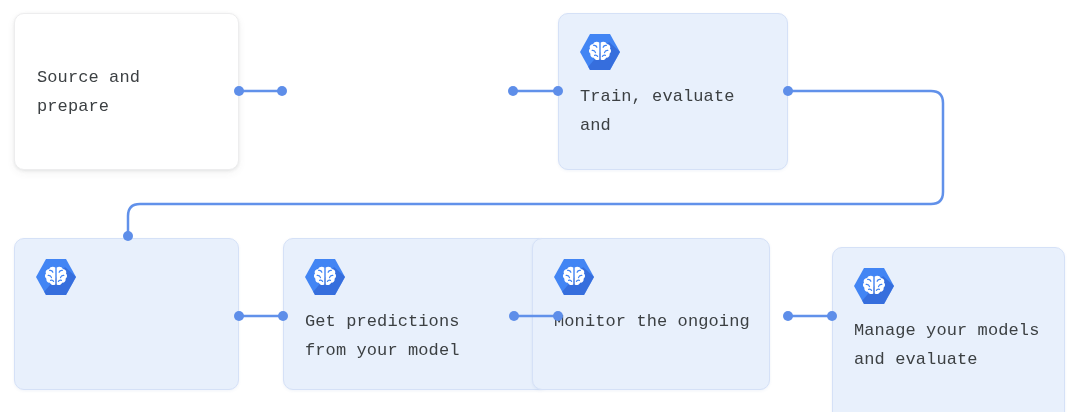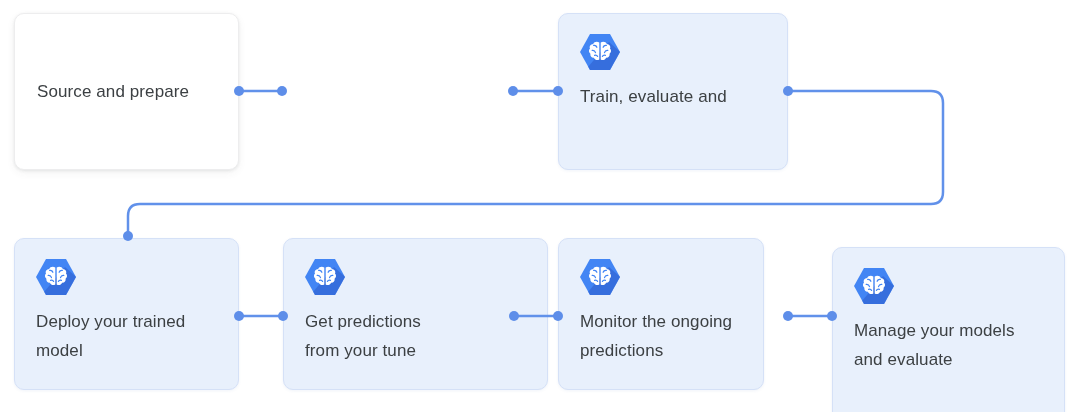--- a/index.html
+++ b/index.html
@@ -11,21 +11,21 @@
     --connector:#6191ea;
     --connector-dot:#5e8ee9;
     --text:#3c4043;
     --icon-hexagon:#4285f4;
     --icon-hexagon-shadow:#3367d6;
     --icon-glyph:#ffffff;
   }
   html,body{margin:0;padding:0;background:var(--background);}
   .canvas{
     position:relative;width:1080px;height:412px;background:var(--background);
-    font-family:Liberation Sans, sans-serif;overflow:hidden;border-radius:14px;
+    font-family:Liberation Mono, monospace;overflow:hidden;border-radius:14px;
   }
   .card{
     position:absolute;border-radius:10px;box-sizing:border-box;
     color:var(--text);font-size:17px;line-height:29px;letter-spacing:.1px;
   }
   .card.plain{
     background:var(--card-plain-bg);
     border:1px solid var(--card-plain-border);
     box-shadow:0 1px 3px rgba(60,64,67,.10),0 3px 8px rgba(60,64,67,.06);
     display:flex;flex-direction:column;justify-content:center;
@@ -35,21 +35,21 @@
     background:var(--card-highlight-bg);
     border:1px solid var(--card-highlight-border);
     box-shadow:0 1px 3px rgba(66,103,178,.08);
     padding:20px 16px 0 21px;
   }
   #b1{left:14px;top:13px;width:225px;height:157px}
   #b2{left:282px;top:13px;width:230px;height:157px}
   #b3{left:558px;top:13px;width:230px;height:157px}
   #b4{left:14px;top:238px;width:225px;height:152px}
   #b5{left:283px;top:238px;width:265px;height:152px}
-  #b6{left:558px;top:238px;width:206px;height:152px}
+  #b6{left:532px;top:238px;width:238px;height:152px}
   #b7{left:832px;top:247px;width:233px;height:196px}
   .hex-icon{display:block;width:40px;height:36px;margin-bottom:12px;overflow:visible}
   .label .line{display:block}
   .wires{position:absolute;left:0;top:0;pointer-events:none}
   .wire{stroke:var(--connector);stroke-width:2.5;fill:none}
   .dot{fill:var(--connector-dot)}
   .hex-base{fill:var(--icon-hexagon)}
   .hex-shadow{fill:var(--icon-hexagon-shadow);opacity:.75}
   .brain-half{fill:var(--icon-glyph)}
   .brain-detail{stroke:var(--icon-hexagon);stroke-width:1.2;fill:none;stroke-linecap:round}
@@ -94,43 +94,38 @@
       </svg>
     <div class="label">
       <span class="line">Train, evaluate and</span>
     </div>
   </div>
 
   <div id="b4" class="card highlight">
     <svg class="hex-icon" viewBox="0 0 40 36">
         <use href="#hexbrain"></use>
       </svg>
-    <div class="label">
-      <span class="line">Deploy your trained</span>
-      <span class="line">model</span>
-    </div>
   </div>
 
   <div id="b5" class="card highlight">
     <svg class="hex-icon" viewBox="0 0 40 36">
         <use href="#hexbrain"></use>
       </svg>
     <div class="label">
       <span class="line">Get predictions</span>
-      <span class="line">from your tune</span>
+      <span class="line">from your model</span>
     </div>
   </div>
 
   <div id="b6" class="card highlight">
     <svg class="hex-icon" viewBox="0 0 40 36">
         <use href="#hexbrain"></use>
       </svg>
     <div class="label">
       <span class="line">Monitor the ongoing</span>
-      <span class="line">predictions</span>
     </div>
   </div>
 
   <div id="b7" class="card highlight">
     <svg class="hex-icon" viewBox="0 0 40 36">
         <use href="#hexbrain"></use>
       </svg>
     <div class="label">
       <span class="line">Manage your models</span>
       <span class="line">and evaluate</span>

